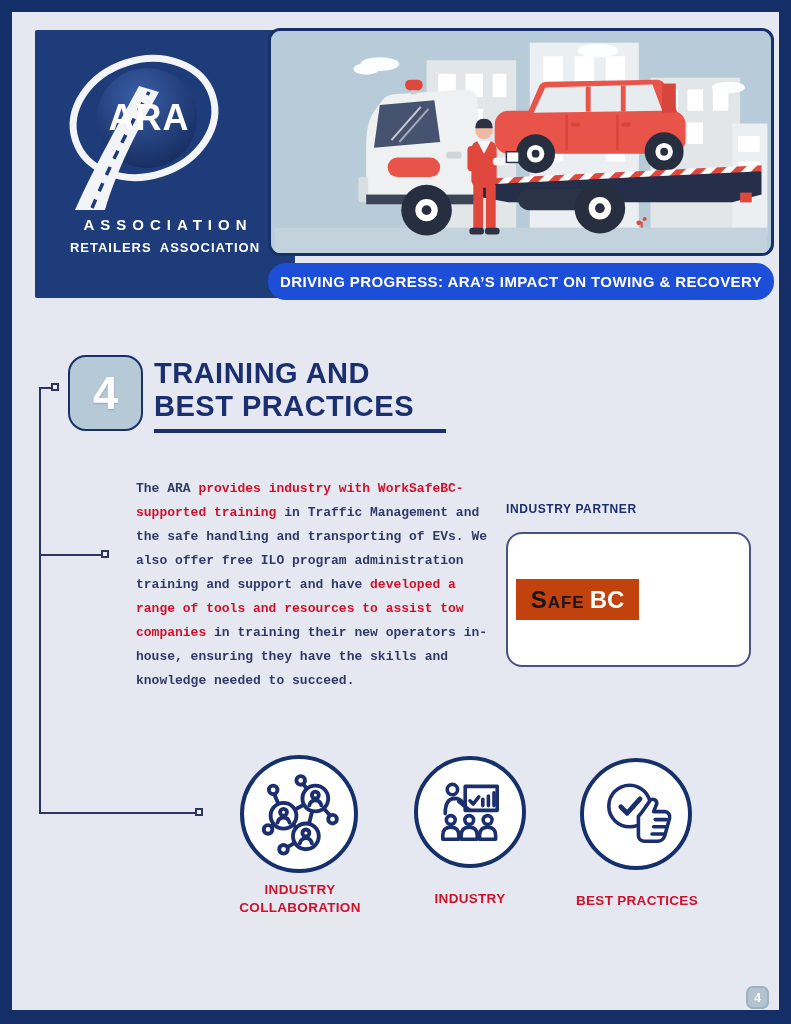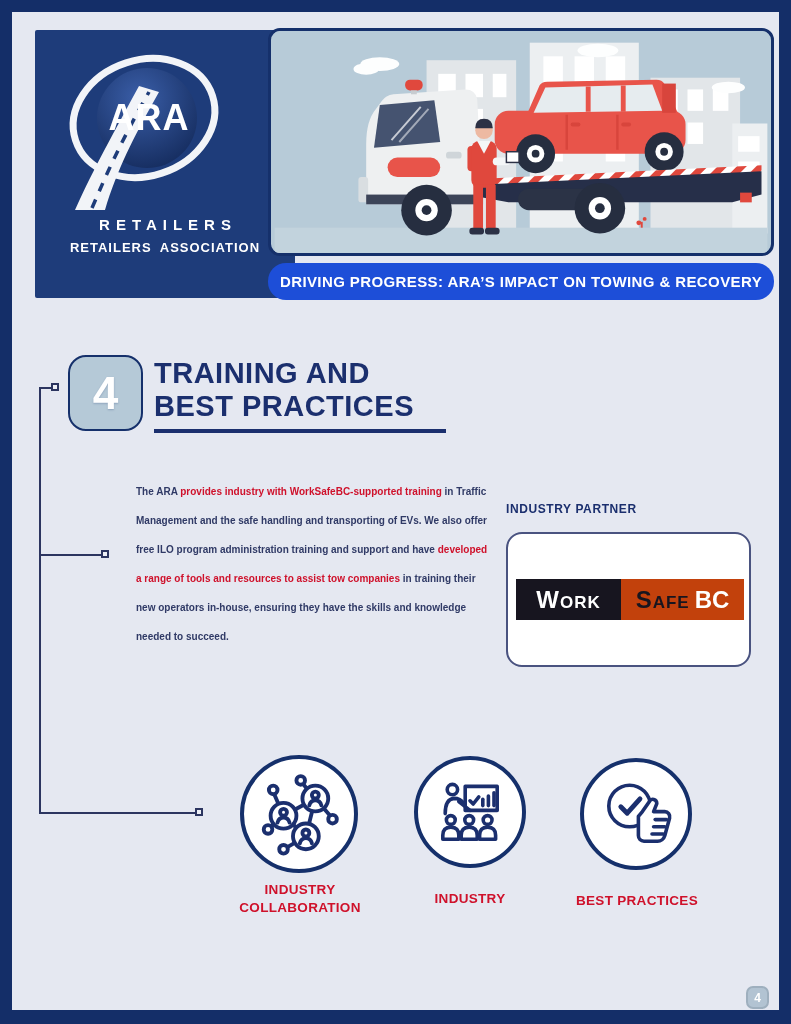--- a/index.html
+++ b/index.html
@@ -26,22 +26,22 @@
   .banner span { color:#fff; font-size:15px; font-weight:800; letter-spacing:0.4px; }
 
   
   .numbox { left:68px; top:355px; width:75px; height:76px; background:#b5c9d7;
             border:2.5px solid #15306b; border-radius:18px; display:flex; align-items:center; justify-content:center; }
   .numbox span { color:#fff; font-size:46px; font-weight:800; text-shadow:0 1px 2px rgba(21,48,107,.25); }
   .title { left:154px; top:357px; color:#1b2f6e; font-size:29px; line-height:33px; font-weight:800; letter-spacing:0.5px; }
   .underline { left:154px; top:429px; width:292px; height:4px; background:#1b2f6e; }
 
   
-  .para { left:136px; top:477px; width:356px; font-size:10px; line-height:29px;
-          font-weight:600; color:#303a66; }
+  .para { left:136px; top:477px; width:356px; font-size:13px; line-height:24px;
+          font-weight:600; color:#303a66;font-family:Liberation Mono, monospace; }
   .para .seg-red { color:#cf112b; font-weight:800; }
   .para .seg-navy { color:#303a66; }
 
   
   .partner-label { left:506px; top:502px; width:245px; text-align:left; color:#1b2f6e;
                    font-size:12px; font-weight:700; letter-spacing:0.6px; }
   .partner-card { left:506px; top:532px; width:245px; height:135px; background:#fff;
                   border:2px solid #4a5380; border-radius:16px; }
   .ws-logo { position:absolute; left:8px; top:45px; width:228px; height:41px; display:flex; }
   .ws-black { width:105px; background:#17151f; color:#fff; display:flex; align-items:center; justify-content:center; }
@@ -84,21 +84,21 @@
           <stop offset="0%" stop-color="#3a5ea8"></stop>
           <stop offset="100%" stop-color="#152c5e"></stop>
         </radialGradient>
       </defs>
       <circle cx="88" cy="78" r="50" fill="url(#sphereG)"></circle>
       <ellipse cx="85" cy="78" rx="72" ry="58" fill="none" stroke="#f2f4f8" stroke-width="7" transform="rotate(-18 85 78)"></ellipse>
       <path d="M16 170 C 36 126 54 94 80 46 L 100 52 C 74 98 58 130 46 170 Z" fill="#f2f4f8"></path>
       <path d="M 33 168 C 50 128 64 98 90 52" stroke="#1e3c7a" stroke-width="3.5" stroke-dasharray="9 9" fill="none"></path>
       <text x="90" y="90" text-anchor="middle" font-family="Liberation Sans, sans-serif" font-size="36" font-weight="bold" fill="#ffffff" letter-spacing="1">ARA</text>
     </svg>
-    <div class="ara-name1">RETAILERS</div>
+    <div class="ara-name1">ASSOCIATION</div>
     <div class="ara-name2">RETAILERS ASSOCIATION</div>
   </div>
 
   <div class="abs illo">
     <svg width="500" height="222" viewBox="0 0 506 228">
       <defs>
         <pattern id="stripeP" width="14" height="14" patternUnits="userSpaceOnUse" patternTransform="rotate(45)">
           <rect width="14" height="14" fill="#ffffff"></rect>
           <rect width="7" height="14" fill="#e0483d"></rect>
         </pattern>
@@ -231,23 +231,20 @@
     <div>TRAINING AND</div>
     <div>BEST PRACTICES</div>
   </div>
   <div class="abs underline"></div>
 
   <div class="abs para"><span class="seg-navy">The ARA </span><span class="seg-red">provides industry with WorkSafeBC-supported training</span><span class="seg-navy"> in Traffic Management and the safe handling and transporting of EVs. We also offer free ILO program administration training and support and have </span><span class="seg-red">developed a range of tools and resources to assist tow companies</span><span class="seg-navy"> in training their new operators in-house, ensuring they have the skills and knowledge needed to succeed.</span></div>
 
   <div class="abs partner-label">INDUSTRY PARTNER</div>
   <div class="abs partner-card">
     <div class="ws-logo">
-      <div class="ws-black">
-        <span class="ws-word">Work</span>
-      </div>
       <div class="ws-orange">
         <span class="ws-word ws-safe">Safe</span>
         <span class="ws-bc">BC</span>
       </div>
     </div>
   </div>
 
   <div class="abs circle c1">
     <svg width="86" height="86" viewBox="0 0 100 100" fill="none" stroke="#1b2f6e" stroke-width="4.5" stroke-linecap="round" stroke-linejoin="round">
       <line x1="32" y1="52" x2="69" y2="32"></line>

